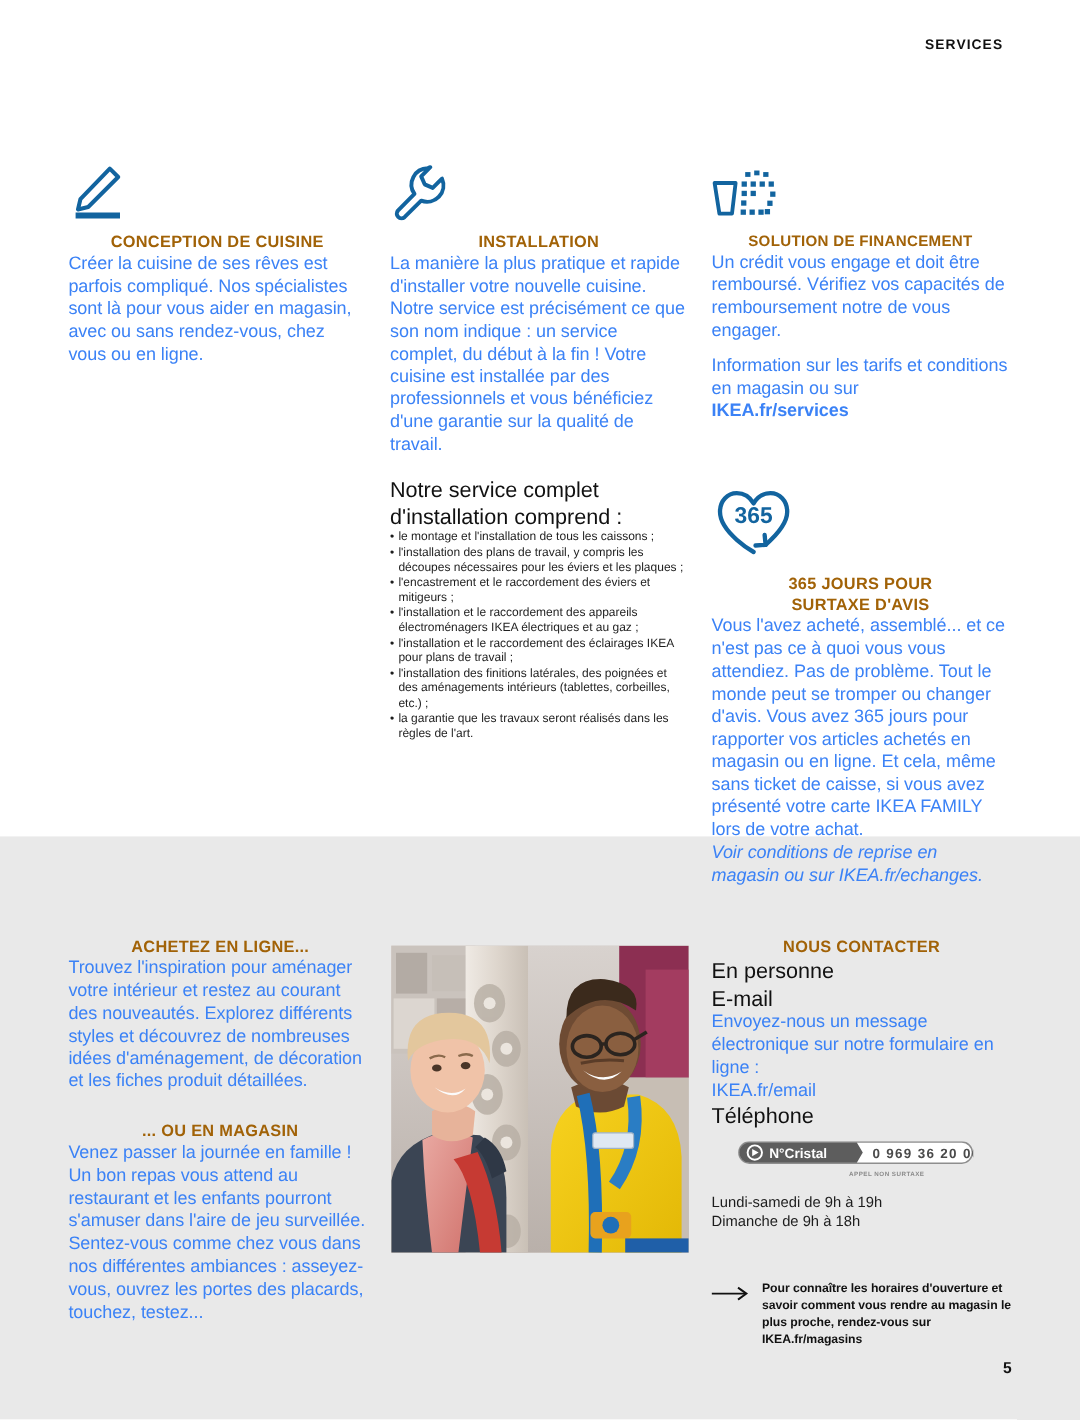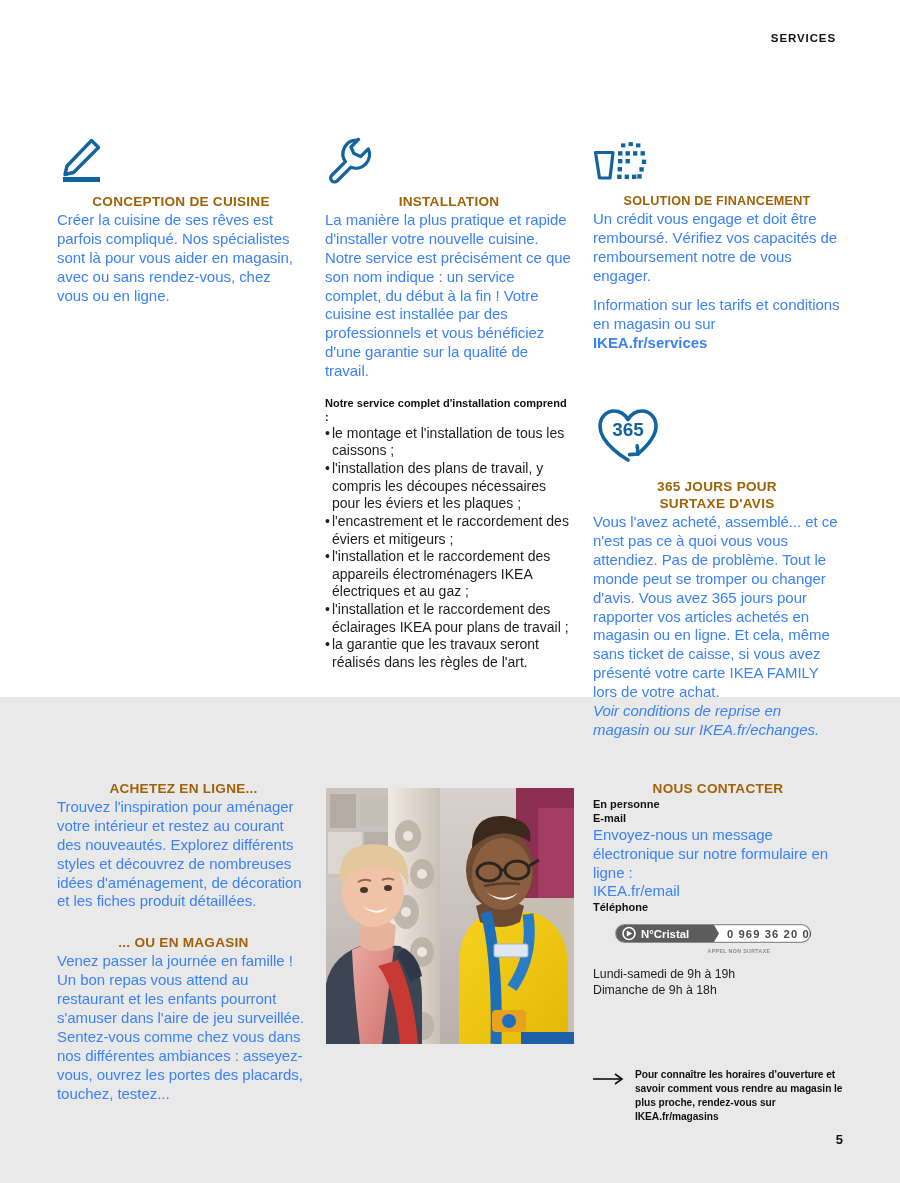--- a/index.html
+++ b/index.html
@@ -71,32 +71,32 @@
     margin: 0;
     color: #3b82f6;
     letter-spacing: -0.05px;
   }
   p.body + p.body { margin-top: 11px; }
 
   .strong-line { font-weight: bold; }
   .italic-line { font-style: italic; }
 
   h3.sub-title {
-    font-size: 11px;
-    font-weight: bold;
+    font-size: 18px;
+    font-weight: normal;
     margin: 0 0 0 0;
     line-height: 1.26;
     color: #111;
   }
 
   ul.bullets {
     list-style: none;
     margin: 0;
     padding: 0;
-    font-size: 14px;
+    font-size: 10px;
     line-height: 1.26;
     color: #1d1d1d;
   }
   ul.bullets li {
     position: relative;
     padding-left: 7px;
   }
   ul.bullets li::before {
     content: "\2022";
     position: absolute;
@@ -209,20 +209,21 @@
 
     <div class="spacer-16"></div>
 
     <h3 class="sub-title">Notre service complet d'installation comprend :</h3>
     <ul class="bullets">
       <li>le montage et l'installation de tous les caissons ;</li>
       <li>l'installation des plans de travail, y compris les découpes nécessaires pour les éviers et les plaques ;</li>
       <li>l'encastrement et le raccordement des éviers et mitigeurs ;</li>
       <li>l'installation et le raccordement des appareils électroménagers IKEA électriques et au gaz ;</li>
       <li>l'installation et le raccordement des éclairages IKEA pour plans de travail ;</li>
+      <li>l'installation des finitions latérales, des poignées et des aménagements intérieurs (tablettes, corbeilles, etc.) ;</li>
       <li>la garantie que les travaux seront réalisés dans les règles de l'art.</li>
     </ul>
   </div>
 
   <div class="col col-3" style="top:128px;">
     <div class="icon-box">
       <svg width="62" height="44" viewBox="0 0 62 44">
         <path d="M2.5 12.5 L20 12.5 L17 38 L6.5 38 Z" fill="none" stroke="#12649f" stroke-width="3.2" stroke-linejoin="round"></path>
         <g fill="#12649f">
           <rect x="25" y="11.2" width="4.4" height="4.4"></rect>

